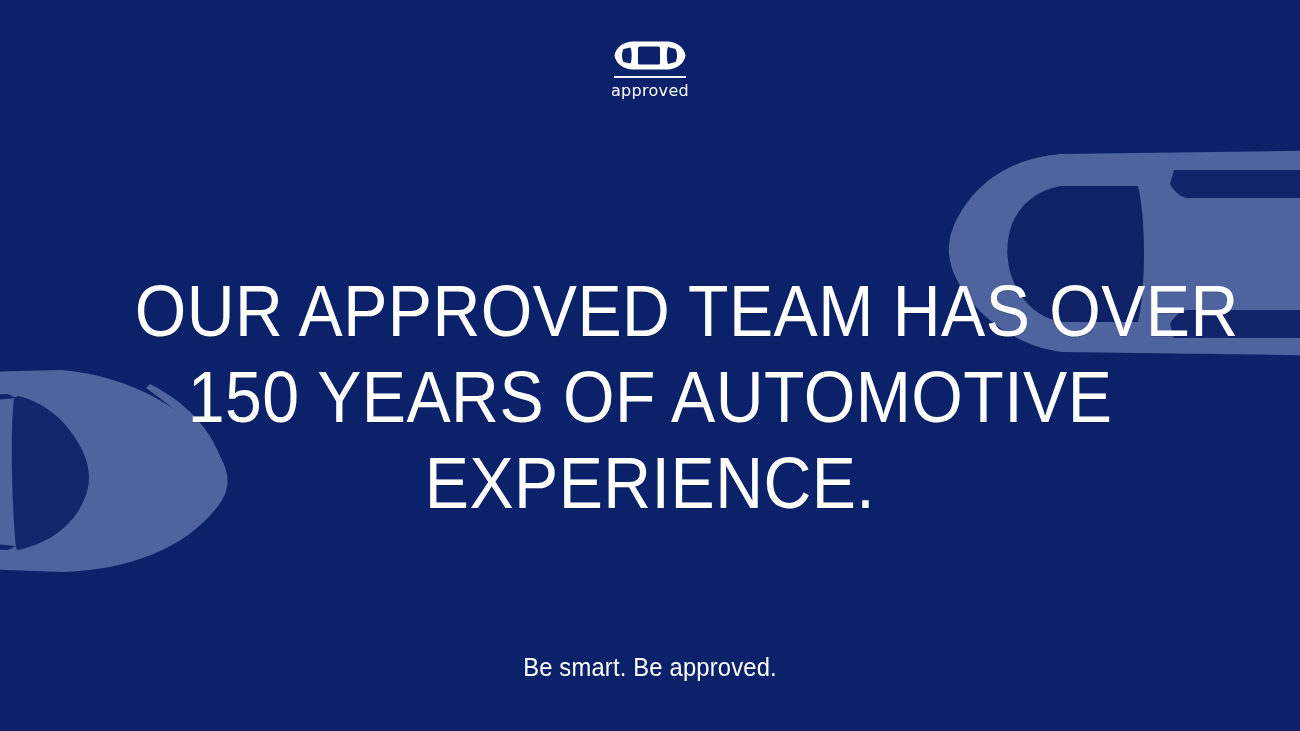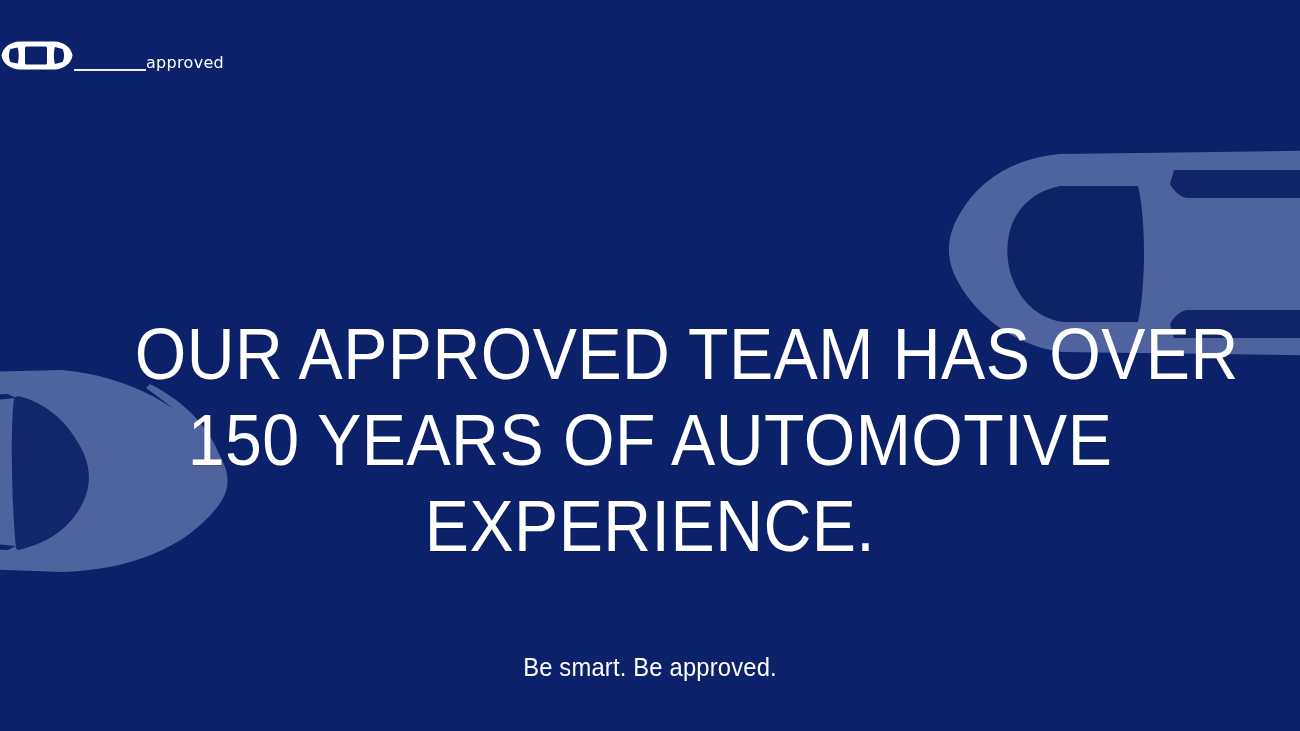--- a/index.html
+++ b/index.html
@@ -45,22 +45,22 @@
     height: 100%;
   }
 
   
   #logo-block {
     position: absolute;
     left: 0;
     right: 0;
     top: 40px;
     display: flex;
-    flex-direction: row;
-    align-items: flex-end;
+    flex-direction: column;
+    align-items: center;
   }
   #logo-mark {
     width: 74px;
     height: 31px;
   }
   #logo-mark svg {
     display: block;
     width: 100%;
     height: 100%;
   }
@@ -83,21 +83,20 @@
 
   
   #headline {
     position: absolute;
     left: 50%;
     top: 268px;
     transform: translateX(-50%);
     width: 1120px;
     text-align: center;
     color: #ffffff;
-    margin-top: 43px;
   }
   .headline-line {
     display: block;
     font-family: "Liberation Sans Narrow", "Liberation Sans", sans-serif;
     font-size: 72px;
     line-height: 86px;
     font-weight: 400;
     letter-spacing: 0.5px;
     transform: scaleX(0.92);
     white-space: nowrap;

